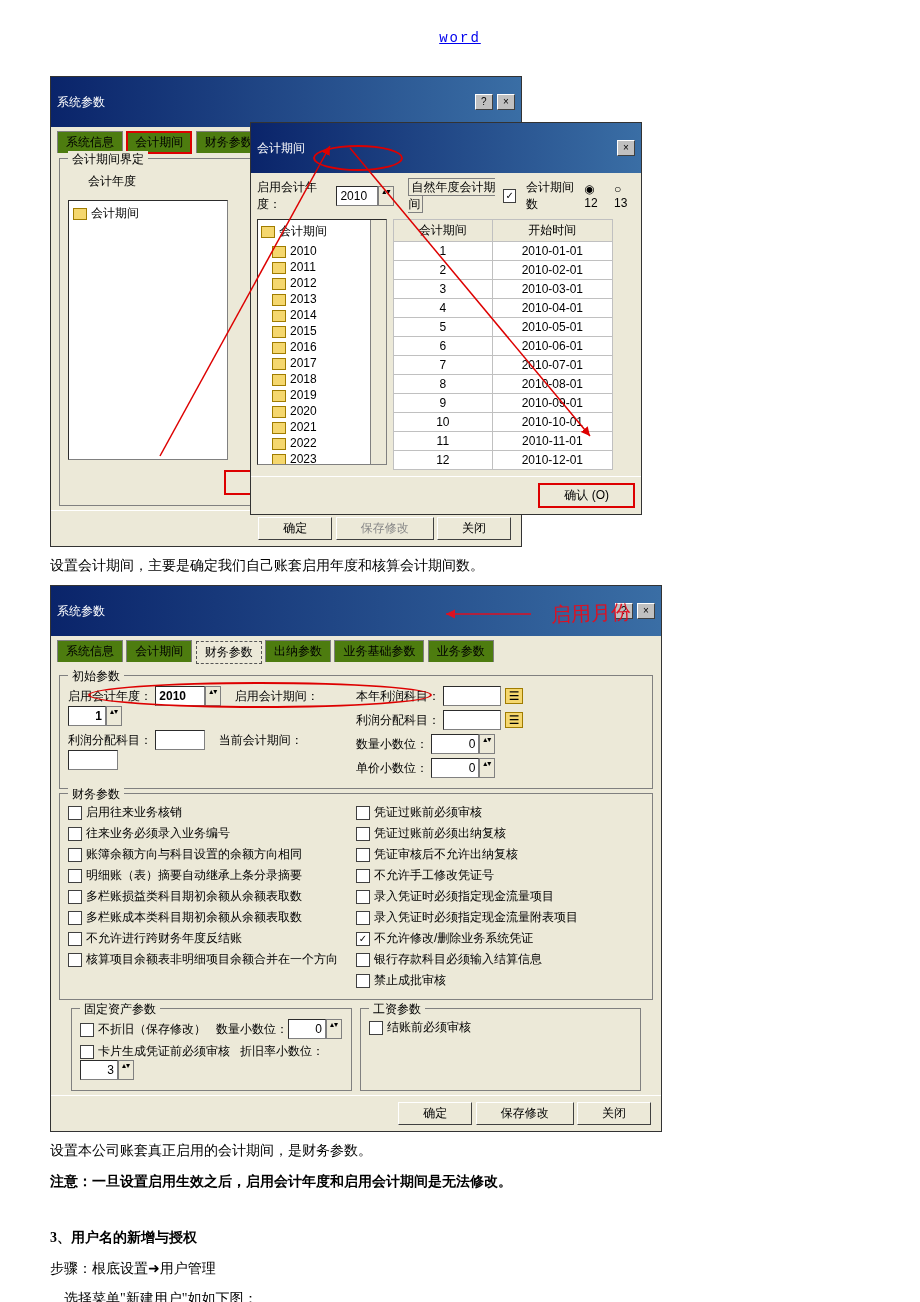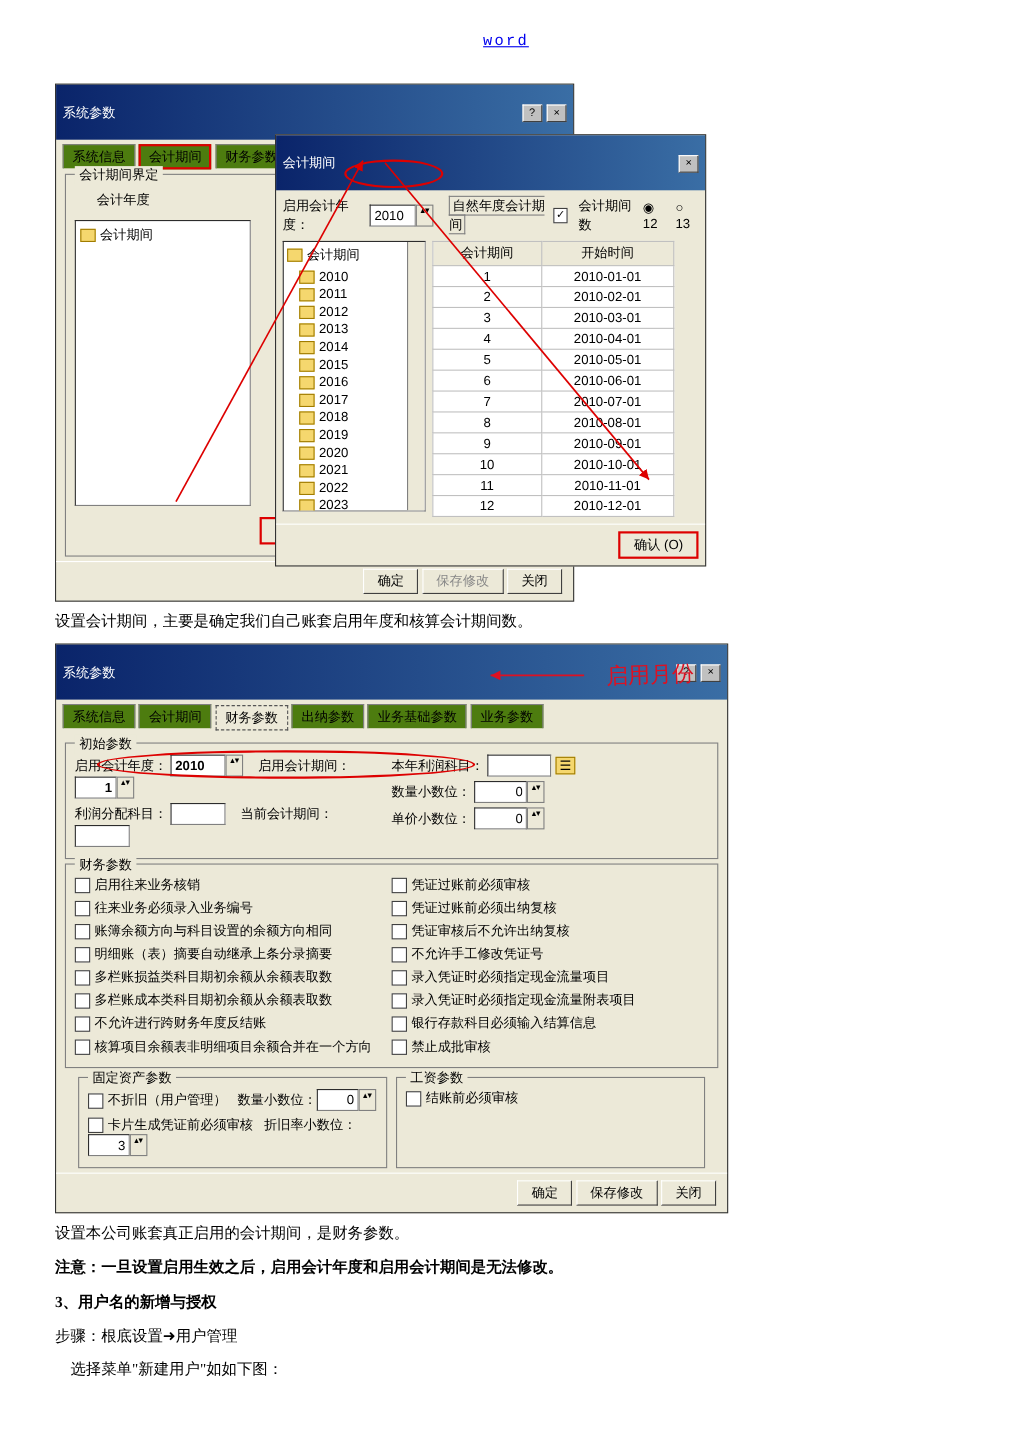--- a/index.html
+++ b/index.html
@@ -72,21 +72,21 @@
     position: relative;
   }
   .groupbox .legend {
     position: absolute; top: -8px; left: 8px;
     background: #ece9d8; padding: 0 4px; font-size:12px;
   }
   .btn {
     border: 1px solid #404040;
     border-top-color:#fff; border-left-color:#fff;
     background:#ece9d8;
-    padding: 2px 12px;
+    padding: 2px 24px;
     font-size:12px;
   }
   .input {
     border: 1px inset #808080;
     background:#fff;
     font-size:12px;
     padding:1px 3px;
     height:16px;
   }
   .spinner-box {
@@ -358,20 +358,21 @@
         <div class="param-line">
           <span>利润分配科目：</span>
           <input class="input" style="width: 42px;">
           &nbsp;&nbsp;
           <span>当前会计期间：</span>
           <input class="input" style="width: 42px;">
         </div>
       </div>
       <div class="col2">
         <div class="param-line"><span>本年利润科目：</span> <input class="input" style="width: 50px;"> <span style="background:#f5d76e;border:1px solid #a07c00;padding:0 3px;">☰</span></div>
+        <div class="param-line"><span>利润分配科目：</span> <input class="input" style="width: 50px;"> <span style="background:#f5d76e;border:1px solid #a07c00;padding:0 3px;">☰</span></div>
         <div class="param-line"><span>数量小数位：</span> <span class="spinner-box">
               <input class="input" style="width: 40px; text-align: right;" value="0">
               <span class="sp">▴▾</span>
             </span></div>
         <div class="param-line"><span>单价小数位：</span> <span class="spinner-box">
               <input class="input" style="width: 40px; text-align: right;" value="0">
               <span class="sp">▴▾</span>
             </span></div>
       </div>
     </div>
@@ -391,30 +392,31 @@
           <div class="param-line"><span class="chk"></span><span>不允许进行跨财务年度反结账</span></div>
           <div class="param-line"><span class="chk"></span><span>核算项目余额表非明细项目余额合并在一个方向</span></div>
         </div>
       <div class="col2" id="fin-right">
           <div class="param-line"><span class="chk"></span><span>凭证过账前必须审核</span></div>
           <div class="param-line"><span class="chk"></span><span>凭证过账前必须出纳复核</span></div>
           <div class="param-line"><span class="chk"></span><span>凭证审核后不允许出纳复核</span></div>
           <div class="param-line"><span class="chk"></span><span>不允许手工修改凭证号</span></div>
           <div class="param-line"><span class="chk"></span><span>录入凭证时必须指定现金流量项目</span></div>
           <div class="param-line"><span class="chk"></span><span>录入凭证时必须指定现金流量附表项目</span></div>
+          <div class="param-line"><span class="chk">✓</span><span>不允许修改/删除业务系统凭证</span></div>
           <div class="param-line"><span class="chk"></span><span>银行存款科目必须输入结算信息</span></div>
           <div class="param-line"><span class="chk"></span><span>禁止成批审核</span></div>
         </div>
     </div>
   </div>
 
   <div class="row2" style="gap:8px; padding:0 20px;justify-content:flex-end;">
     <div class="groupbox" style="flex:1; margin:4px 0;">
       <span class="legend">固定资产参数</span>
-      <div class="param-line"><span class="chk"></span><span>不折旧（用户管理）</span>
+      <div class="param-line"><span class="chk"></span><span>不折旧（保存修改）</span>
         &nbsp;&nbsp;<span>数量小数位：</span><span class="spinner-box">
             <input class="input" style="width: 30px; text-align: right;" value="0">
             <span class="sp">▴▾</span>
           </span>
       </div>
       <div class="param-line"><span class="chk"></span><span>卡片生成凭证前必须审核</span>
         &nbsp;&nbsp;<span>折旧率小数位：</span><span class="spinner-box">
             <input class="input" style="width: 30px; text-align: right;" value="3">
             <span class="sp">▴▾</span>
           </span>
@@ -429,17 +431,17 @@
   <div style="text-align:right; padding:6px 10px; border-top:1px solid #fff;">
     <button class="btn">确定</button>
     <button class="btn">保存修改</button>
     <button class="btn">关闭</button>
   </div>
 </div>
 
 <p class="body-text">设置本公司账套真正启用的会计期间，是财务参数。</p>
 <p class="body-text bold">注意：一旦设置启用生效之后，启用会计年度和启用会计期间是无法修改。</p>
 
-<p class="body-text bold" style="margin-top:10px;">3、用户名的新增与授权</p>
+<p class="body-text bold" style="margin-top:34px;">3、用户名的新增与授权</p>
 <p class="body-text">步骤：根底设置➜用户管理</p>
 <p class="body-text">　选择菜单"新建用户"如如下图：</p>
 
 <div class="page-number">3 / 23</div>
 
 </body></html>

